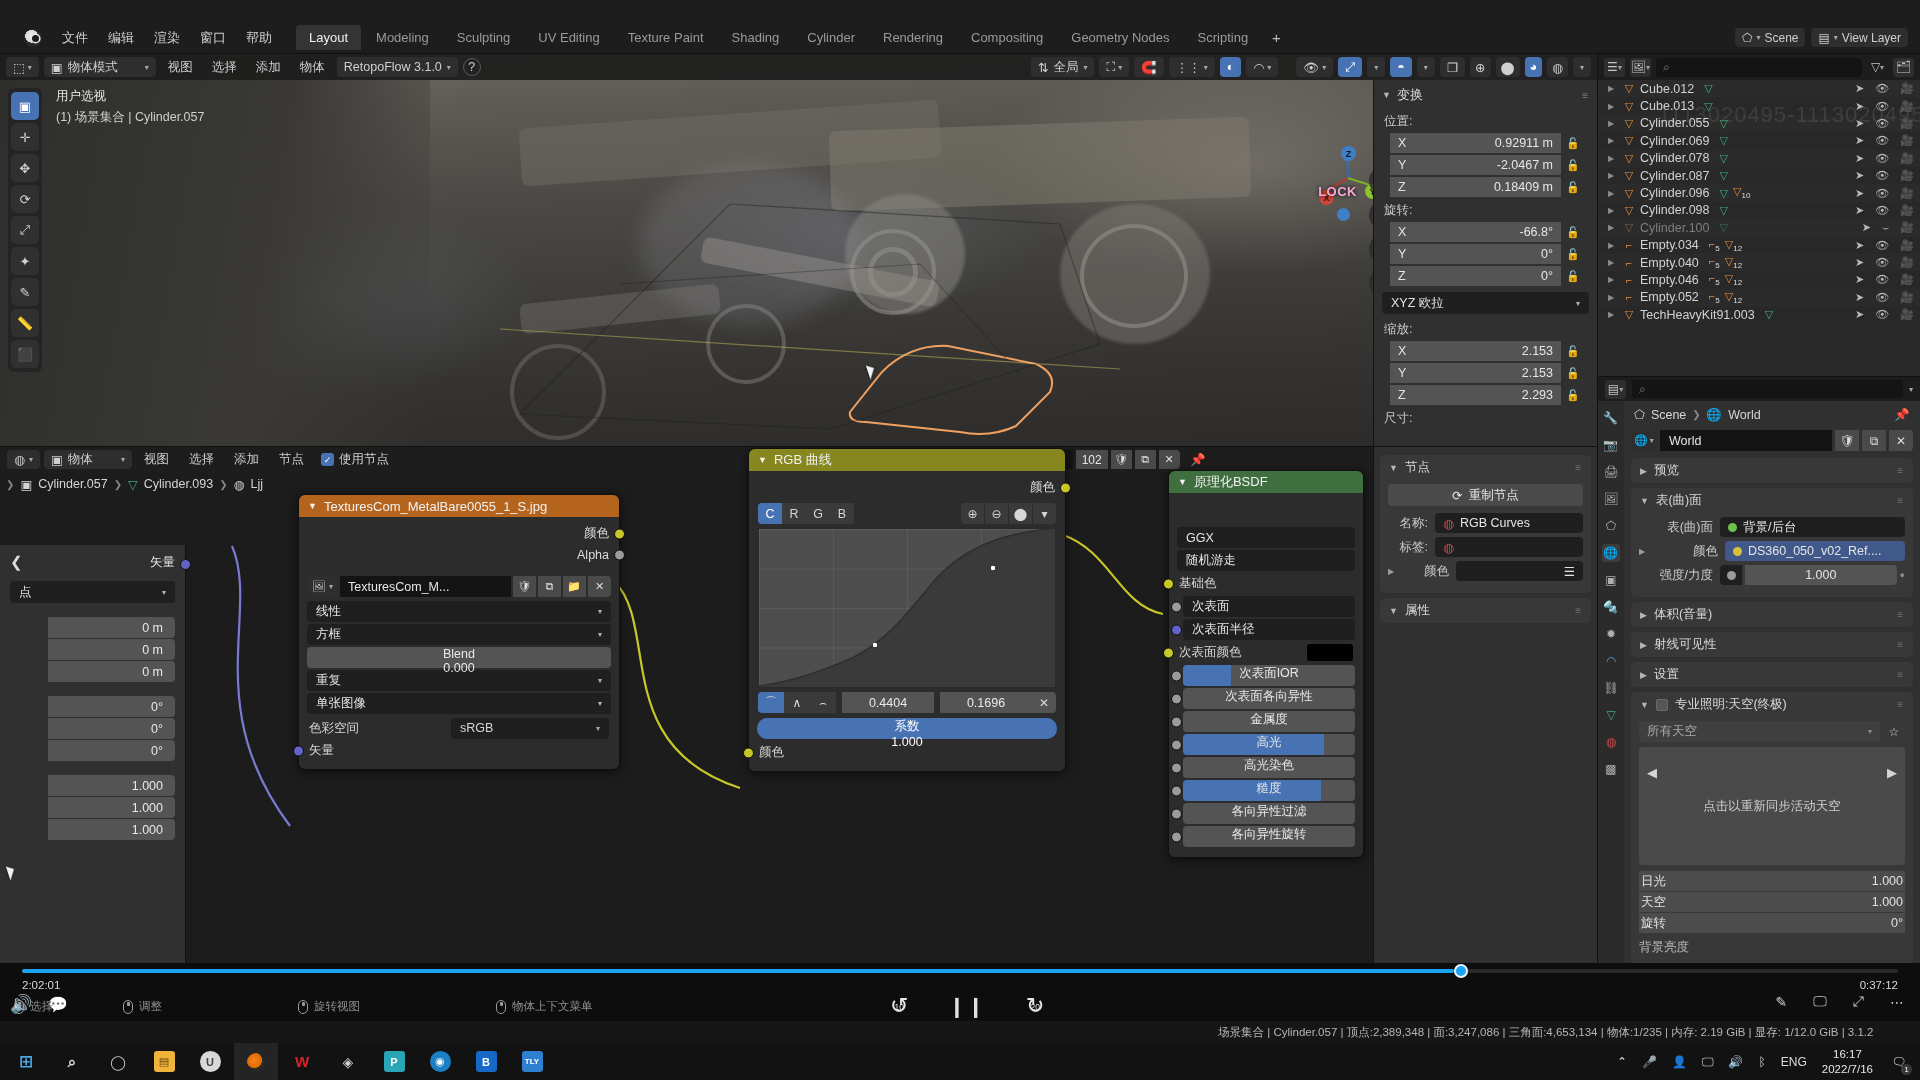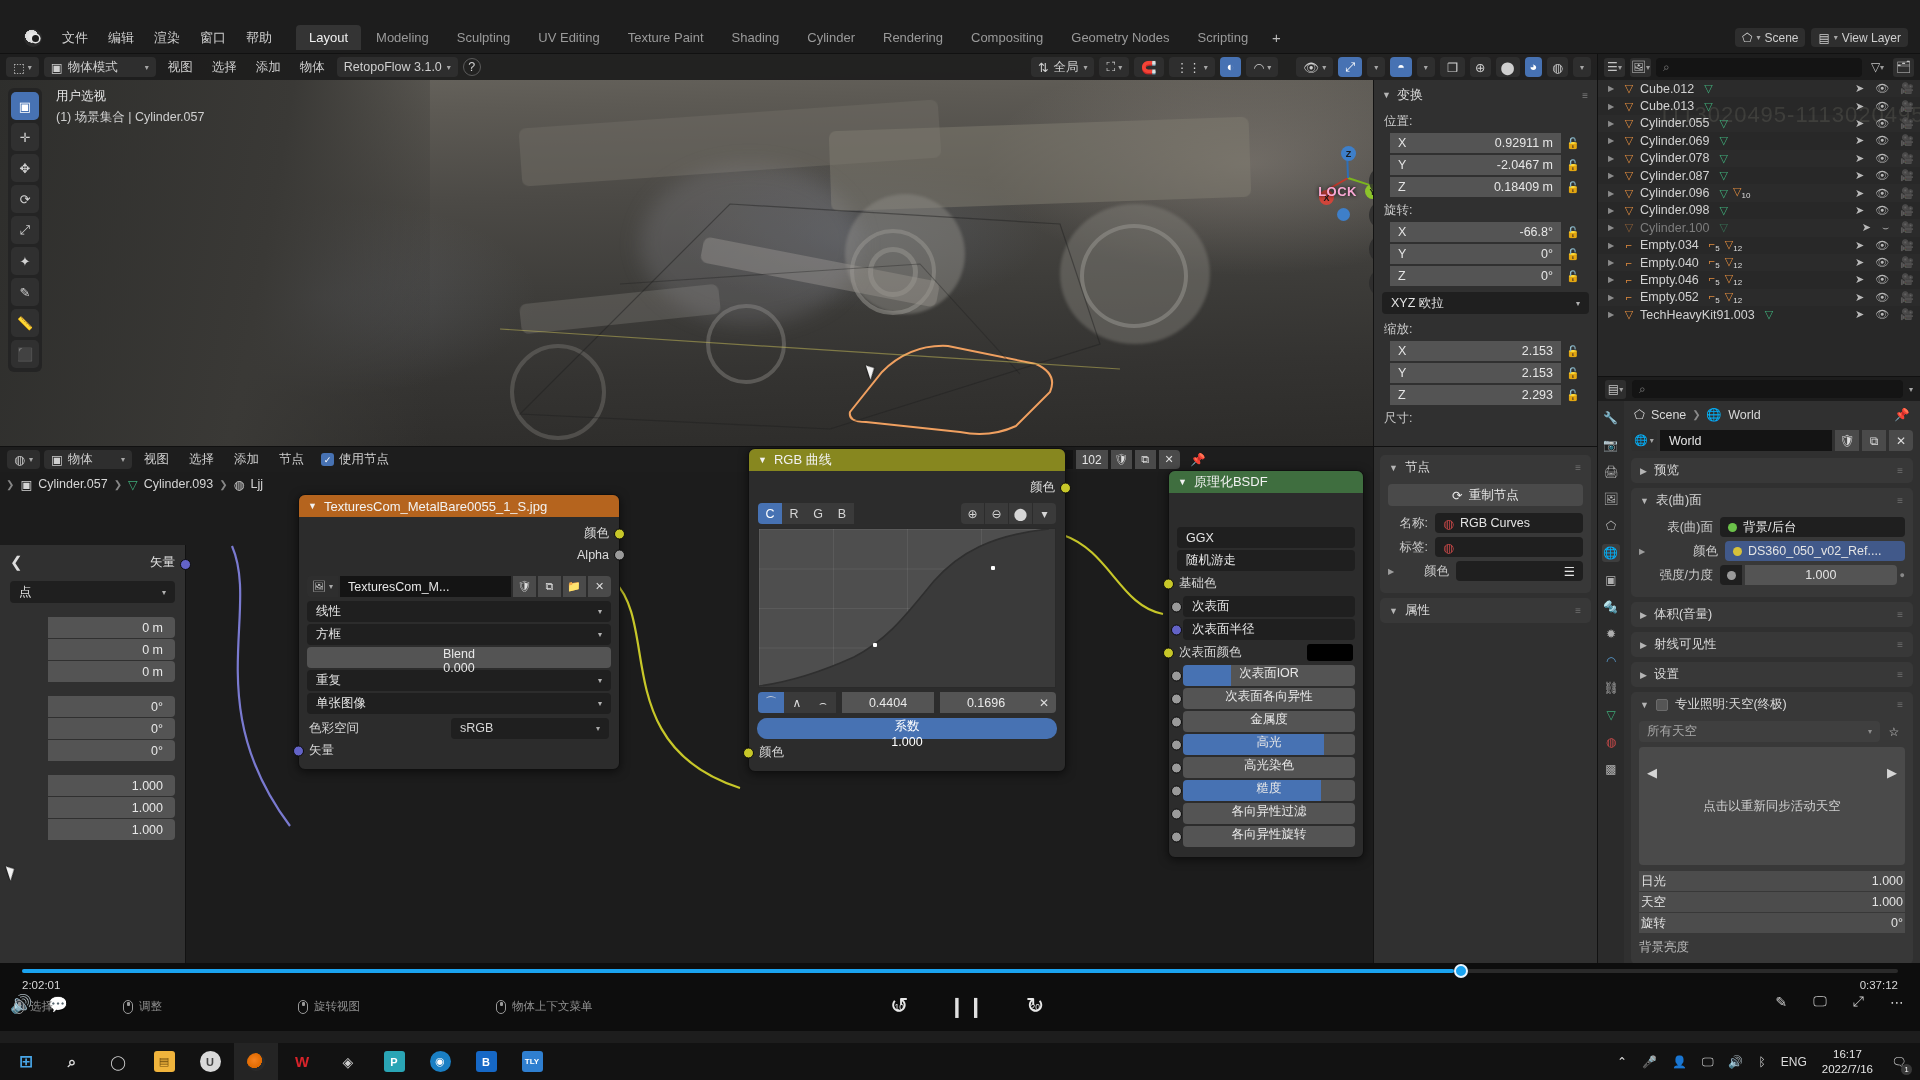--- a/index.html
+++ b/index.html
@@ -1222,20 +1222,23 @@
       <span class="circ-btn">↻<span class="seek-n">20</span></span>
     </div>
     <div class="mp-right">
       <span>✎</span>
       <span>🖵</span>
       <span>⤢</span>
       <span>⋯</span>
     </div>
   </div>
 
+  <div class="blstatus">
+    <div class="txt">场景集合 | Cylinder.057 | 顶点:2,389,348 | 面:3,247,086 | 三角面:4,653,134 | 物体:1/235 | 内存: 2.19 GiB | 显存: 1/12.0 GiB | 3.1.2</div>
+  </div>
 
   <div class="taskbar">
     <div class="tb-left">
       <div class="tb-item">
           <span class="tb-sq" style="background:transparent;color:#49a7e8;font-size:17px;">⊞</span>
         </div>
       <div class="tb-item">
           <span class="tb-sq" style="background:transparent;color:#dcdcdc;font-size:15px;">⌕</span>
         </div>
       <div class="tb-item">

